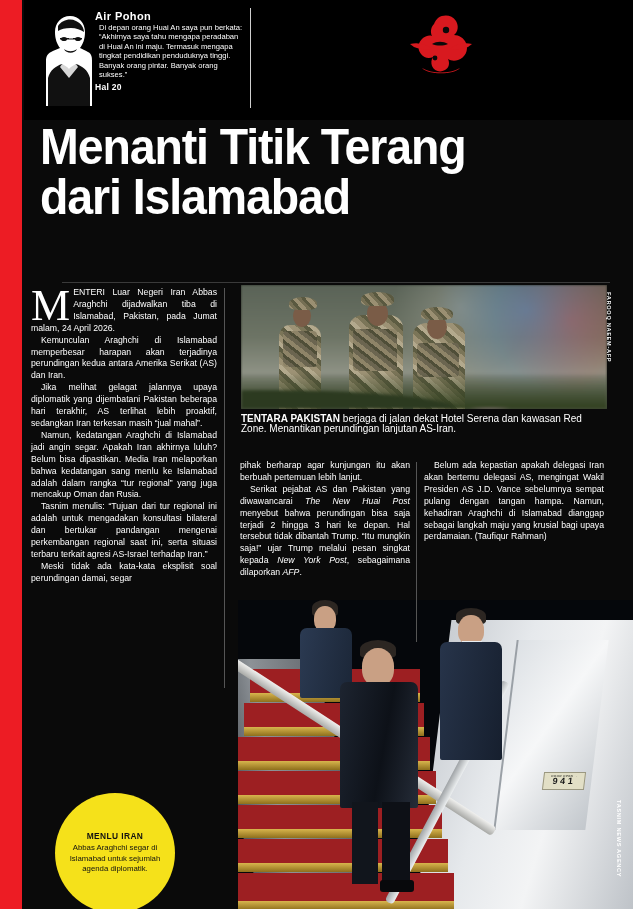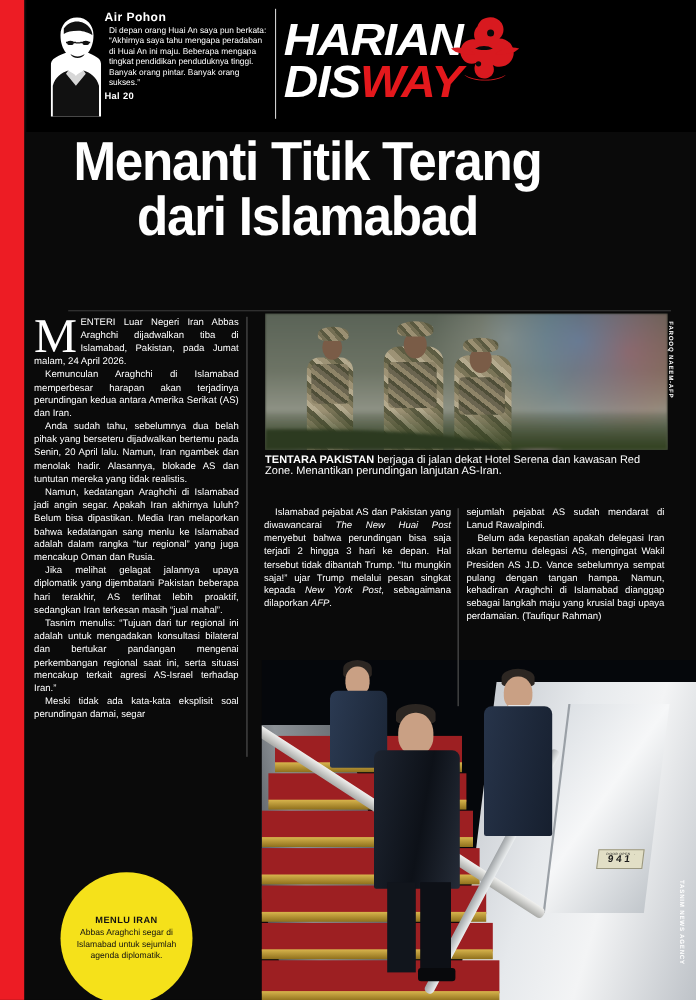--- a/index.html
+++ b/index.html
@@ -150,21 +150,21 @@
     font-weight: bold;
     color: #fff;
     letter-spacing: .55px;
   }
 
   
   .headline-block {
     position: absolute;
     left: 22px; top: 122px;
     width: 515px;
-    text-align: center;
+    text-align: left;
     z-index: 4;
   }
   .headline {
     color: #fff;
     font-family: "Liberation Sans Narrow", "Liberation Sans", sans-serif;
     font-weight: bold;
     font-size: 50px;
     line-height: 50px;
     letter-spacing: -1.2px;
     transform: scaleX(.93);
@@ -460,33 +460,27 @@
             <path d="M10 62c3-4 8-6 13-6s10 2 13 6c-3 24-23 24-26 0z" opacity="0"></path>
             <path d="M2 68c2-8 8-12 14-14l7 12 7-12c6 2 12 6 14 14v32H2z"></path>
           </g>
           <g fill="#d7d7d7">
             <path d="M16 54c3 2 6 3 7 5 1-2 4-3 7-5l2 3-9 11-9-11z"></path>
           </g>
         </svg>
       </div>
       <div class="ap-text">
         <div class="ap-title">Air Pohon</div>
-        <div class="ap-quote">Di depan orang Huai An saya pun berkata: “Akhirnya saya tahu mengapa peradaban di Huai An ini maju. Beberapa mengapa tingkat pendidikan penduduknya tinggi. Banyak orang pintar. Banyak orang sukses.”</div>
+        <div class="ap-quote">Di depan orang Huai An saya pun berkata: “Akhirnya saya tahu mengapa peradaban di Huai An ini maju. Termasuk mengapa tingkat pendidikan penduduknya tinggi. Banyak orang pintar. Banyak orang sukses.”</div>
         <div class="ap-page">Hal 20</div>
       </div>
     </div>
 
     <div class="ap-divider"></div>
 
-    <div class="logo-wrap">
-      <div class="logo-line logo-harian">HARIAN</div>
-      <div class="logo-line logo-disway">
-        <span class="logo-dis">DIS</span><span class="logo-way">WAY</span>
-      </div>
-    </div>
 
     <div class="logo-ornament">
       <svg width="78" height="66" viewBox="0 0 78 66">
         <g fill="#d8191f">
           <path d="M36 4c6-4 14-3 18 3 3 5 2 11-2 14 5 0 10 3 12 8 3 7-1 15-8 17-3 1-7 1-10-1 2 4 1 9-3 11-5 3-11 1-13-4-1-3-1-6 1-9-4 2-9 1-12-3-4-5-3-12 2-16 3-2 6-3 9-2-2-4-1-9 2-12 1-3 3-5 4-6z"></path>
           <path d="M8 30c8-2 16 0 22 5-7 1-13 0-18-2z"></path>
           <path d="M70 30c-8-2-16 0-22 5 7 1 13 0 18-2z"></path>
           <path d="M20 54c10 6 28 6 38 0-6 7-32 7-38 0z"></path>
         </g>
         <g fill="#0a0a0a">
@@ -592,33 +586,32 @@
   <div class="credit-vert" id="credit-bottom">TASNIM NEWS AGENCY</div>
 
   <div class="col-rule" id="rule-1"></div>
   <div class="col-rule" id="rule-2"></div>
 
   <div class="col" id="col1">
     <p class="noindent">
       <span class="dropcap">M</span><span>ENTERI Luar Negeri Iran Abbas Araghchi dijadwalkan tiba di Islamabad, Pakistan, pada Jumat malam, 24 April 2026.</span>
     </p>
     <p><span>Kemunculan Araghchi di Islamabad memperbesar harapan akan terjadinya perundingan kedua antara Amerika Serikat (AS) dan Iran.</span></p>
-    <p><span>Anda sudah tahu, sebelumnya dua belah pihak yang berseteru dijadwalkan bertemu pada Senin, 20 April lalu. Namun, Iran ngambek dan menolak hadir. Alasannya, blokade AS dan tuntutan mereka yang tidak realistis.</span></p>
+    <p><span>Jika melihat gelagat jalannya upaya diplomatik yang dijembatani Pakistan beberapa hari terakhir, AS terlihat lebih proaktif, sedangkan Iran terkesan masih “jual mahal”.</span></p>
     <p><span>Namun, kedatangan Araghchi di Islamabad jadi angin segar. Apakah Iran akhirnya luluh? Belum bisa dipastikan. Media Iran melaporkan bahwa kedatangan sang menlu ke Islamabad adalah dalam rangka “tur regional” yang juga mencakup Oman dan Rusia.</span></p>
-    <p><span>Jika melihat gelagat jalannya upaya diplomatik yang dijembatani Pakistan beberapa hari terakhir, AS terlihat lebih proaktif, sedangkan Iran terkesan masih “jual mahal”.</span></p>
-    <p><span>Tasnim menulis: “Tujuan dari tur regional ini adalah untuk mengadakan konsultasi bilateral dan bertukar pandangan mengenai perkembangan regional saat ini, serta situasi mencakup terkait agresi AS-Israel terhadap Iran.”</span></p>
+    <p><span>Tasnim menulis: “Tujuan dari tur regional ini adalah untuk mengadakan konsultasi bilateral dan bertukar pandangan mengenai perkembangan regional saat ini, serta situasi terbaru terkait agresi AS-Israel terhadap Iran.”</span></p>
     <p><span>Meski tidak ada kata-kata eksplisit soal perundingan damai, segar</span></p>
   </div>
 
   <div class="col" id="col2">
-    <p><span>Islamabad pejabat AS dan Pakistan yang diwawancarai </span><i>The New Huai Post</i><span> menyebut bahwa perundingan bisa saja terjadi 2 hingga 3 hari ke depan. Hal tersebut tidak dibantah Trump. “Itu mungkin saja!” ujar Trump melalui pesan singkat kepada </span><i>New York Post</i><span>, sebagaimana dilaporkan </span><i>AFP</i><span>.</span></p>
+    <p class="noindent"><span>pihak berharap agar kunjungan itu akan berbuah pertemuan lebih lanjut.</span></p>
+    <p><span>Serikat pejabat AS dan Pakistan yang diwawancarai </span><i>The New Huai Post</i><span> menyebut bahwa perundingan bisa saja terjadi 2 hingga 3 hari ke depan. Hal tersebut tidak dibantah Trump. “Itu mungkin saja!” ujar Trump melalui pesan singkat kepada </span><i>New York Post</i><span>, sebagaimana dilaporkan </span><i>AFP</i><span>.</span></p>
   </div>
 
   <div class="col" id="col3">
-    <p class="noindent"><span>sejumlah pejabat AS sudah mendarat di Lanud Rawalpindi.</span></p>
     <p><span>Belum ada kepastian apakah delegasi Iran akan bertemu delegasi AS, mengingat Wakil Presiden AS J.D. Vance sebelumnya sempat pulang dengan tangan hampa. Namun, kehadiran Araghchi di Islamabad dianggap sebagai langkah maju yang krusial bagi upaya perdamaian. (Taufiqur Rahman)</span></p>
   </div>
 
   <div class="callout">
     <div class="callout-title">MENLU IRAN</div>
     <div class="callout-body">Abbas Araghchi segar di Islamabad untuk sejumlah agenda diplomatik.</div>
   </div>
 
 </div>
 

